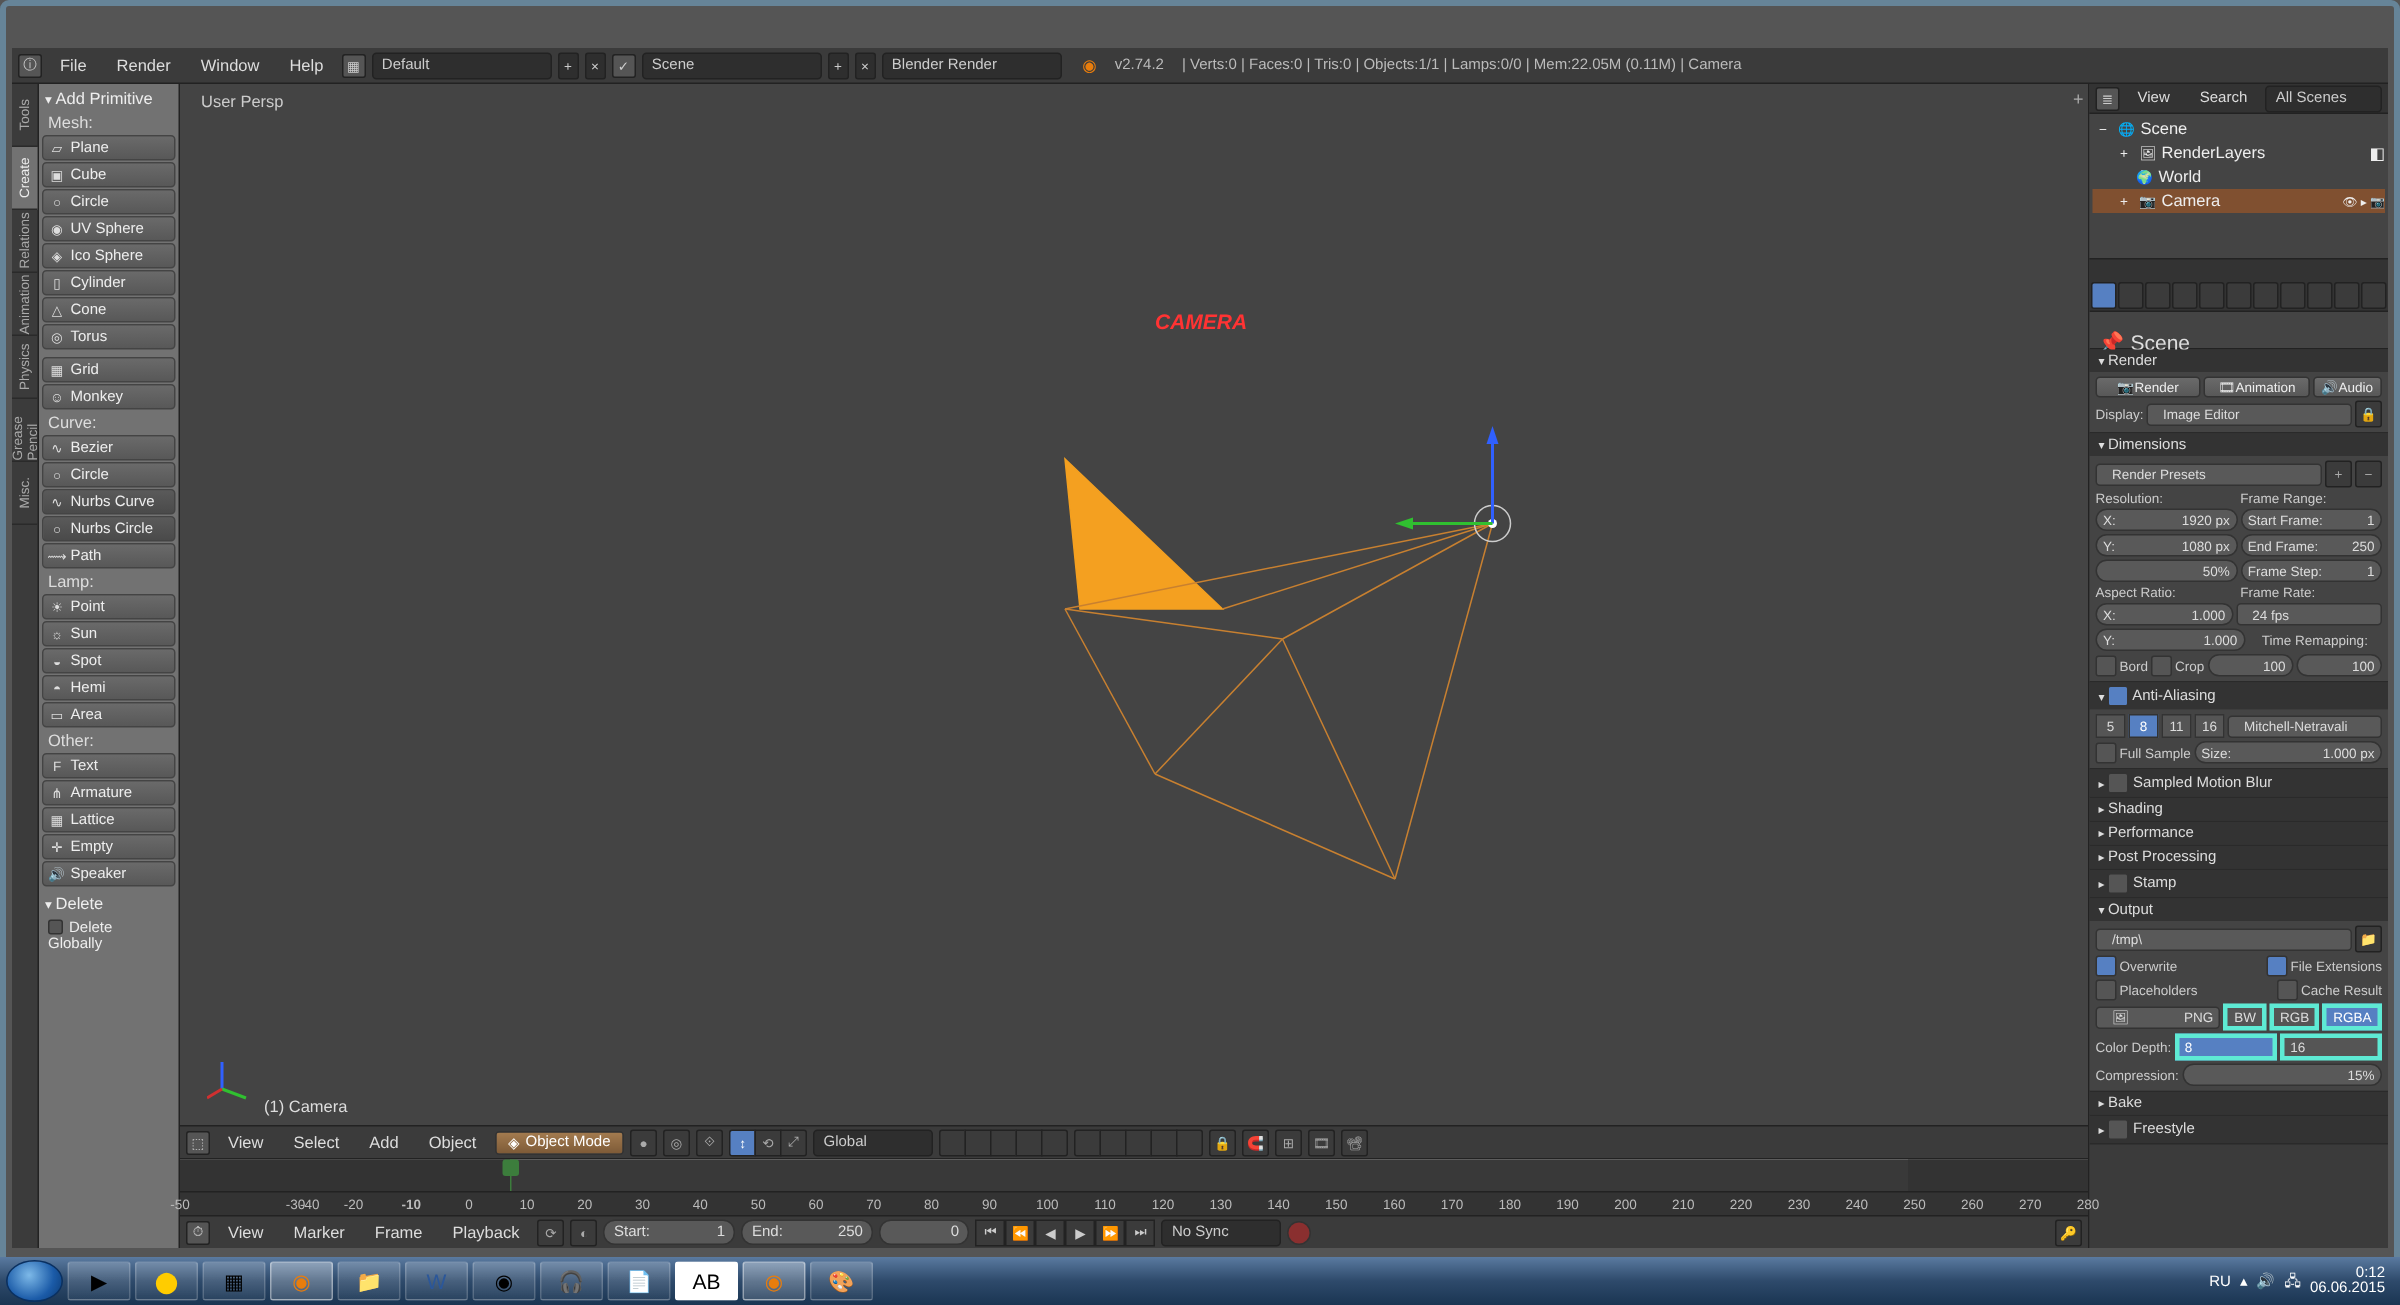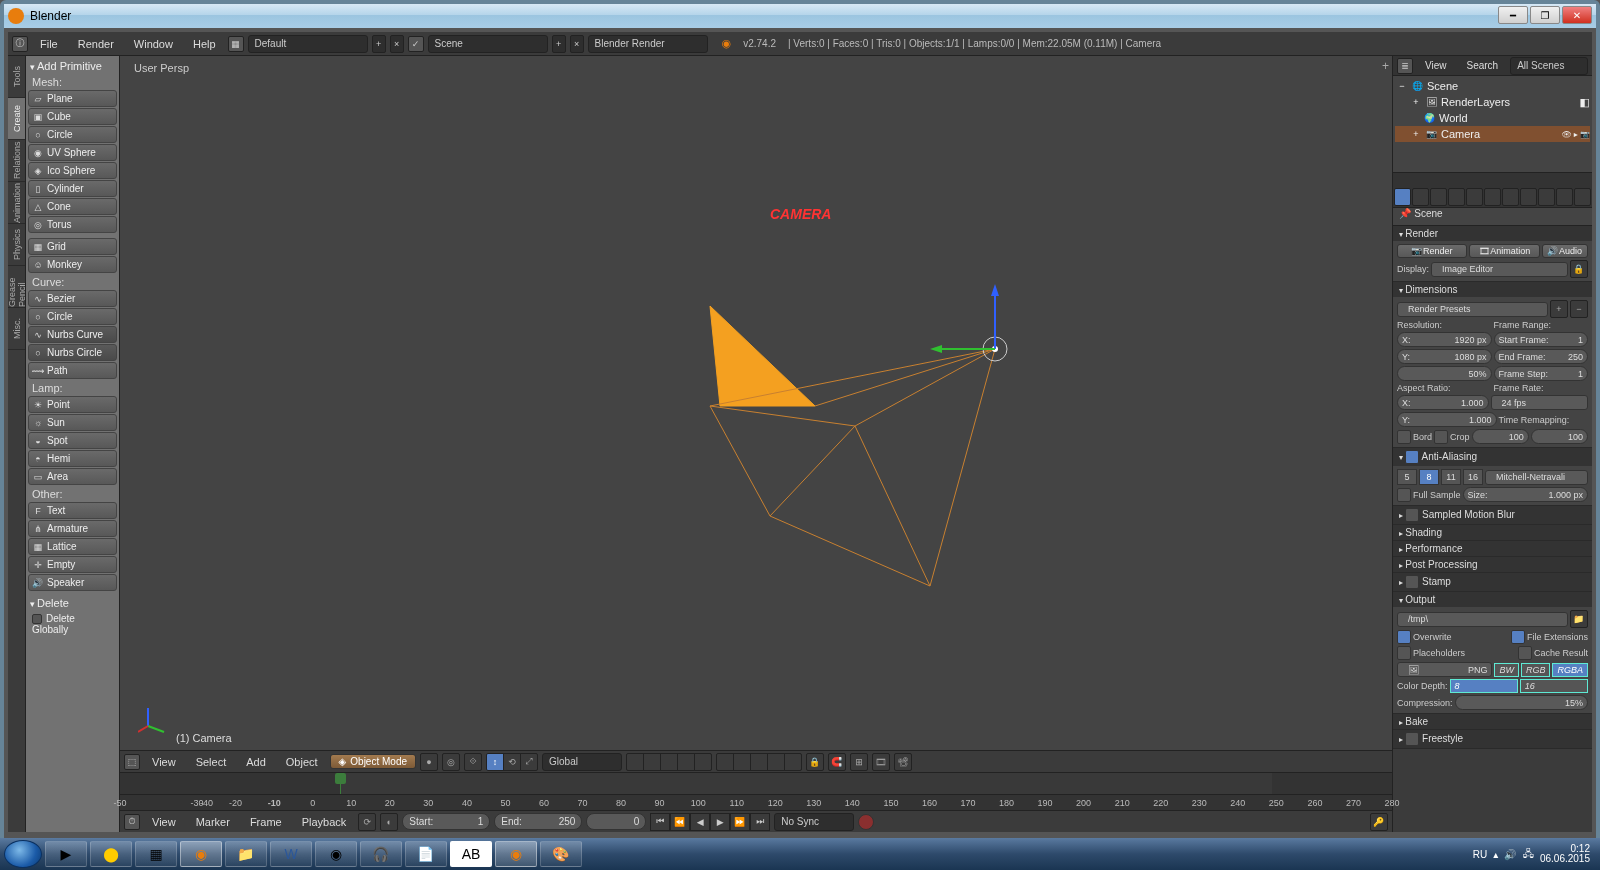--- a/index.html
+++ b/index.html
@@ -85,58 +85,49 @@
 .out-tree { flex:1; background:#444; font-size:11px; color:#eee; padding:2px; overflow:hidden;}
 .tree-row { display:flex; align-items:center; height:16px; gap:2px;}
 .tree-ico { width:14px; font-size:9px; text-align:center;}
 .tree-row.cam { background:#805030; }
 .out-scroll { height:14px; background:#333; border-top:1px solid #222;}
 
 .props { flex:1; background:#3b3b3b; display:flex; flex-direction:column; font-size:10px; color:#ddd; overflow:hidden;}
 .props-tabs { height:22px; background:#333; display:flex; align-items:center; gap:1px; padding:1px; border-bottom:1px solid #222;}
 .props-tab { width:17px; height:18px; background:#3b3b3b; border:1px solid #222; border-radius:2px;}
 .props-tab.active { background:#5680c2;}
-.props-crumb { height:18px; background:#444; padding:0 6px; font-size:10px; color:#ddd; border-bottom:1px solid #222;}
+.props-crumb { height:18px; background:#444; padding:12px 6px; font-size:14px; color:#ddd; border-bottom:1px solid #222;}
 .prop-panel { border-bottom:1px solid #2a2a2a;}
 .prop-hdr { background:#333; padding:2px 6px; font-size:10px; color:#ddd;}
 .prop-hdr::before{ content:"▾ "; font-size:8px;}
 .prop-hdr.closed::before{ content:"▸ ";}
 .prop-body { background:#444; padding:3px 4px; display:flex; flex-direction:column; gap:2px;}
 .prop-row { display:flex; gap:2px; align-items:center;}
 .pbtn { background: linear-gradient(to bottom,#6a6a6a,#585858); border:1px solid #333; border-radius:3px; padding:1px 4px; font-size:9px; color:#eee; display:flex; align-items:center; justify-content:center; flex:1;}
 .pfield { background:#595959; border:1px solid #333; border-radius:8px; height:15px; padding:0 4px; display:flex; align-items:center; justify-content:space-between; font-size:9px; flex:1; color:#ddd;}
 .pfield.sq { border-radius:3px;padding-left:10px;}
 .ptoggle { width:14px; height:14px; border:1px solid #333; background:#555; border-radius:2px;}
 .plabel { font-size:9px; color:#ccc;}
 .aa-btn { background:#555; border:1px solid #333; width:20px; height:16px; font-size:9px; display:flex; align-items:center; justify-content:center; color:#ddd;}
 .aa-btn.active{ background:#5680c2; color:#fff;}
-.rgba-btn { padding:1px 4px; border:1px solid #5eead4; font-size:9px; color:#ddd; background:#555;font-style:italic; }
+.rgba-btn { padding:1px 4px; border:3px solid #5eead4; font-size:9px; color:#ddd; background:#555; }
 .rgba-btn.active{background:#5680c2; color:#fff;}
 
 
 .taskbar { position:absolute; left:0; right:0; bottom:0; height:32px; background: linear-gradient(to bottom, #5a7aa0 0%, #2e4a6b 50%, #1a3552 100%); display:flex; align-items:center; padding:0 4px; }
 .start-orb { width:38px; height:28px; background: radial-gradient(circle at 40% 35%, #7db9e8, #1b5ba8 60%, #0b3a72); border-radius:50%; border:1px solid #0a3060; position:relative;}
 .tb-btn { width:42px; height:26px; border:1px solid rgba(255,255,255,0.18); border-radius:2px; margin-left:3px; background: linear-gradient(to bottom, rgba(255,255,255,0.2), rgba(255,255,255,0.05)); display:flex; align-items:center; justify-content:center; font-size:14px;}
 .tb-btn.active{ background: linear-gradient(to bottom, rgba(255,255,255,0.35), rgba(255,255,255,0.15)); border-color:rgba(255,255,255,0.4);}
 .tray { margin-left:auto; display:flex; align-items:center; gap:6px; color:#fff; font-size:10px; padding:0 6px;}
 .tray-time { text-align:right; line-height:1.05;}
 </style>
 </head>
 <body>
 
 <div class="window-chrome">
-  <div class="titlebar">
-    <span class="icon"></span>
-    <span>Blender</span>
-    <div class="win-btns">
-      <div class="win-btn">━</div>
-      <div class="win-btn">❐</div>
-      <div class="win-btn close">✕</div>
-    </div>
-  </div>
 
   <div class="app">
 
     <div class="info-header">
       <div class="hdr-icon">ⓘ</div>
       <span class="menu-item">File</span>
       <span class="menu-item">Render</span>
       <span class="menu-item">Window</span>
       <span class="menu-item">Help</span>
       <div class="hdr-icon">▦</div>
@@ -564,21 +555,21 @@
                   </div>
                 <div class="pfield sq">
                     <span>24 fps</span>
                   </div>
               </div>
               <div class="prop-row">
                 <div class="pfield">
                     <span>Y:</span>
                     <span>1.000</span>
                   </div>
-                <span class="plabel" style="flex:1;">Time Remapping:</span>
+                <span class="plabel" style="flex:1;text-align:center">Time Remapping:</span>
               </div>
               <div class="prop-row">
                 <div class="ptoggle"></div>
                   <span class="plabel">Bord</span>
                 <div class="ptoggle"></div>
                   <span class="plabel">Crop</span>
                 <div class="pfield" style="flex:0.6">
                     <span></span>
                     <span>100</span>
                   </div>

